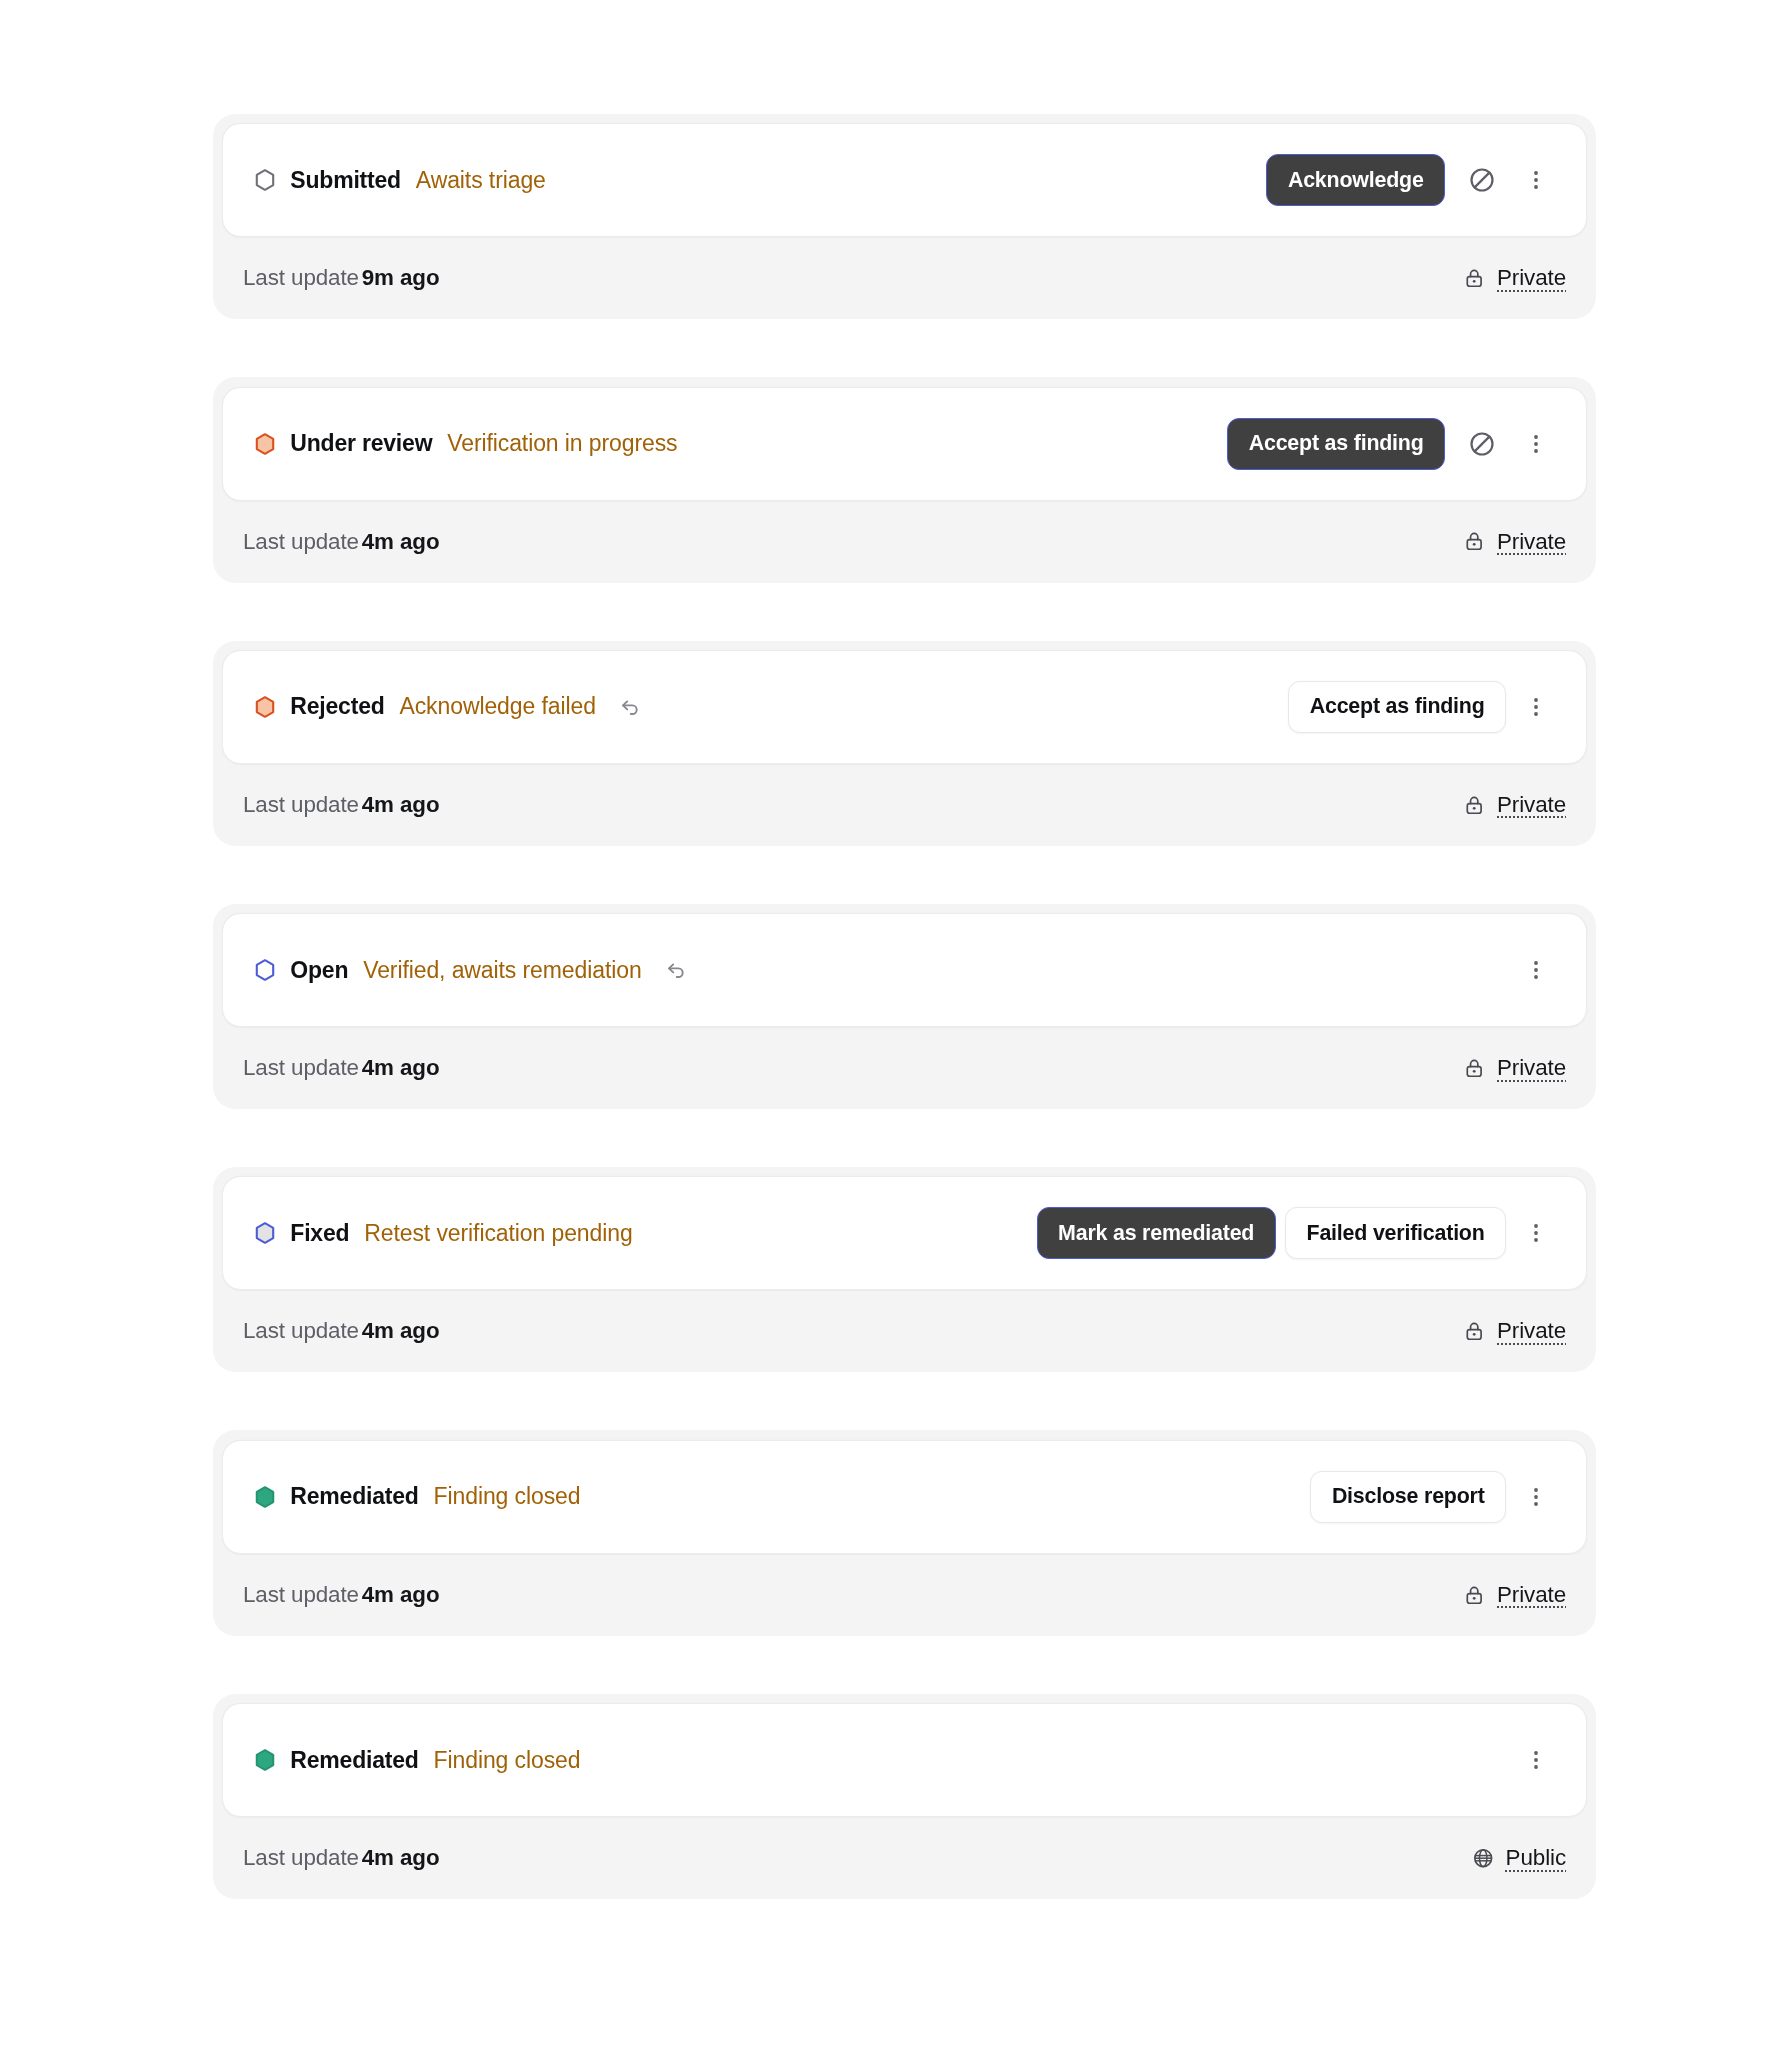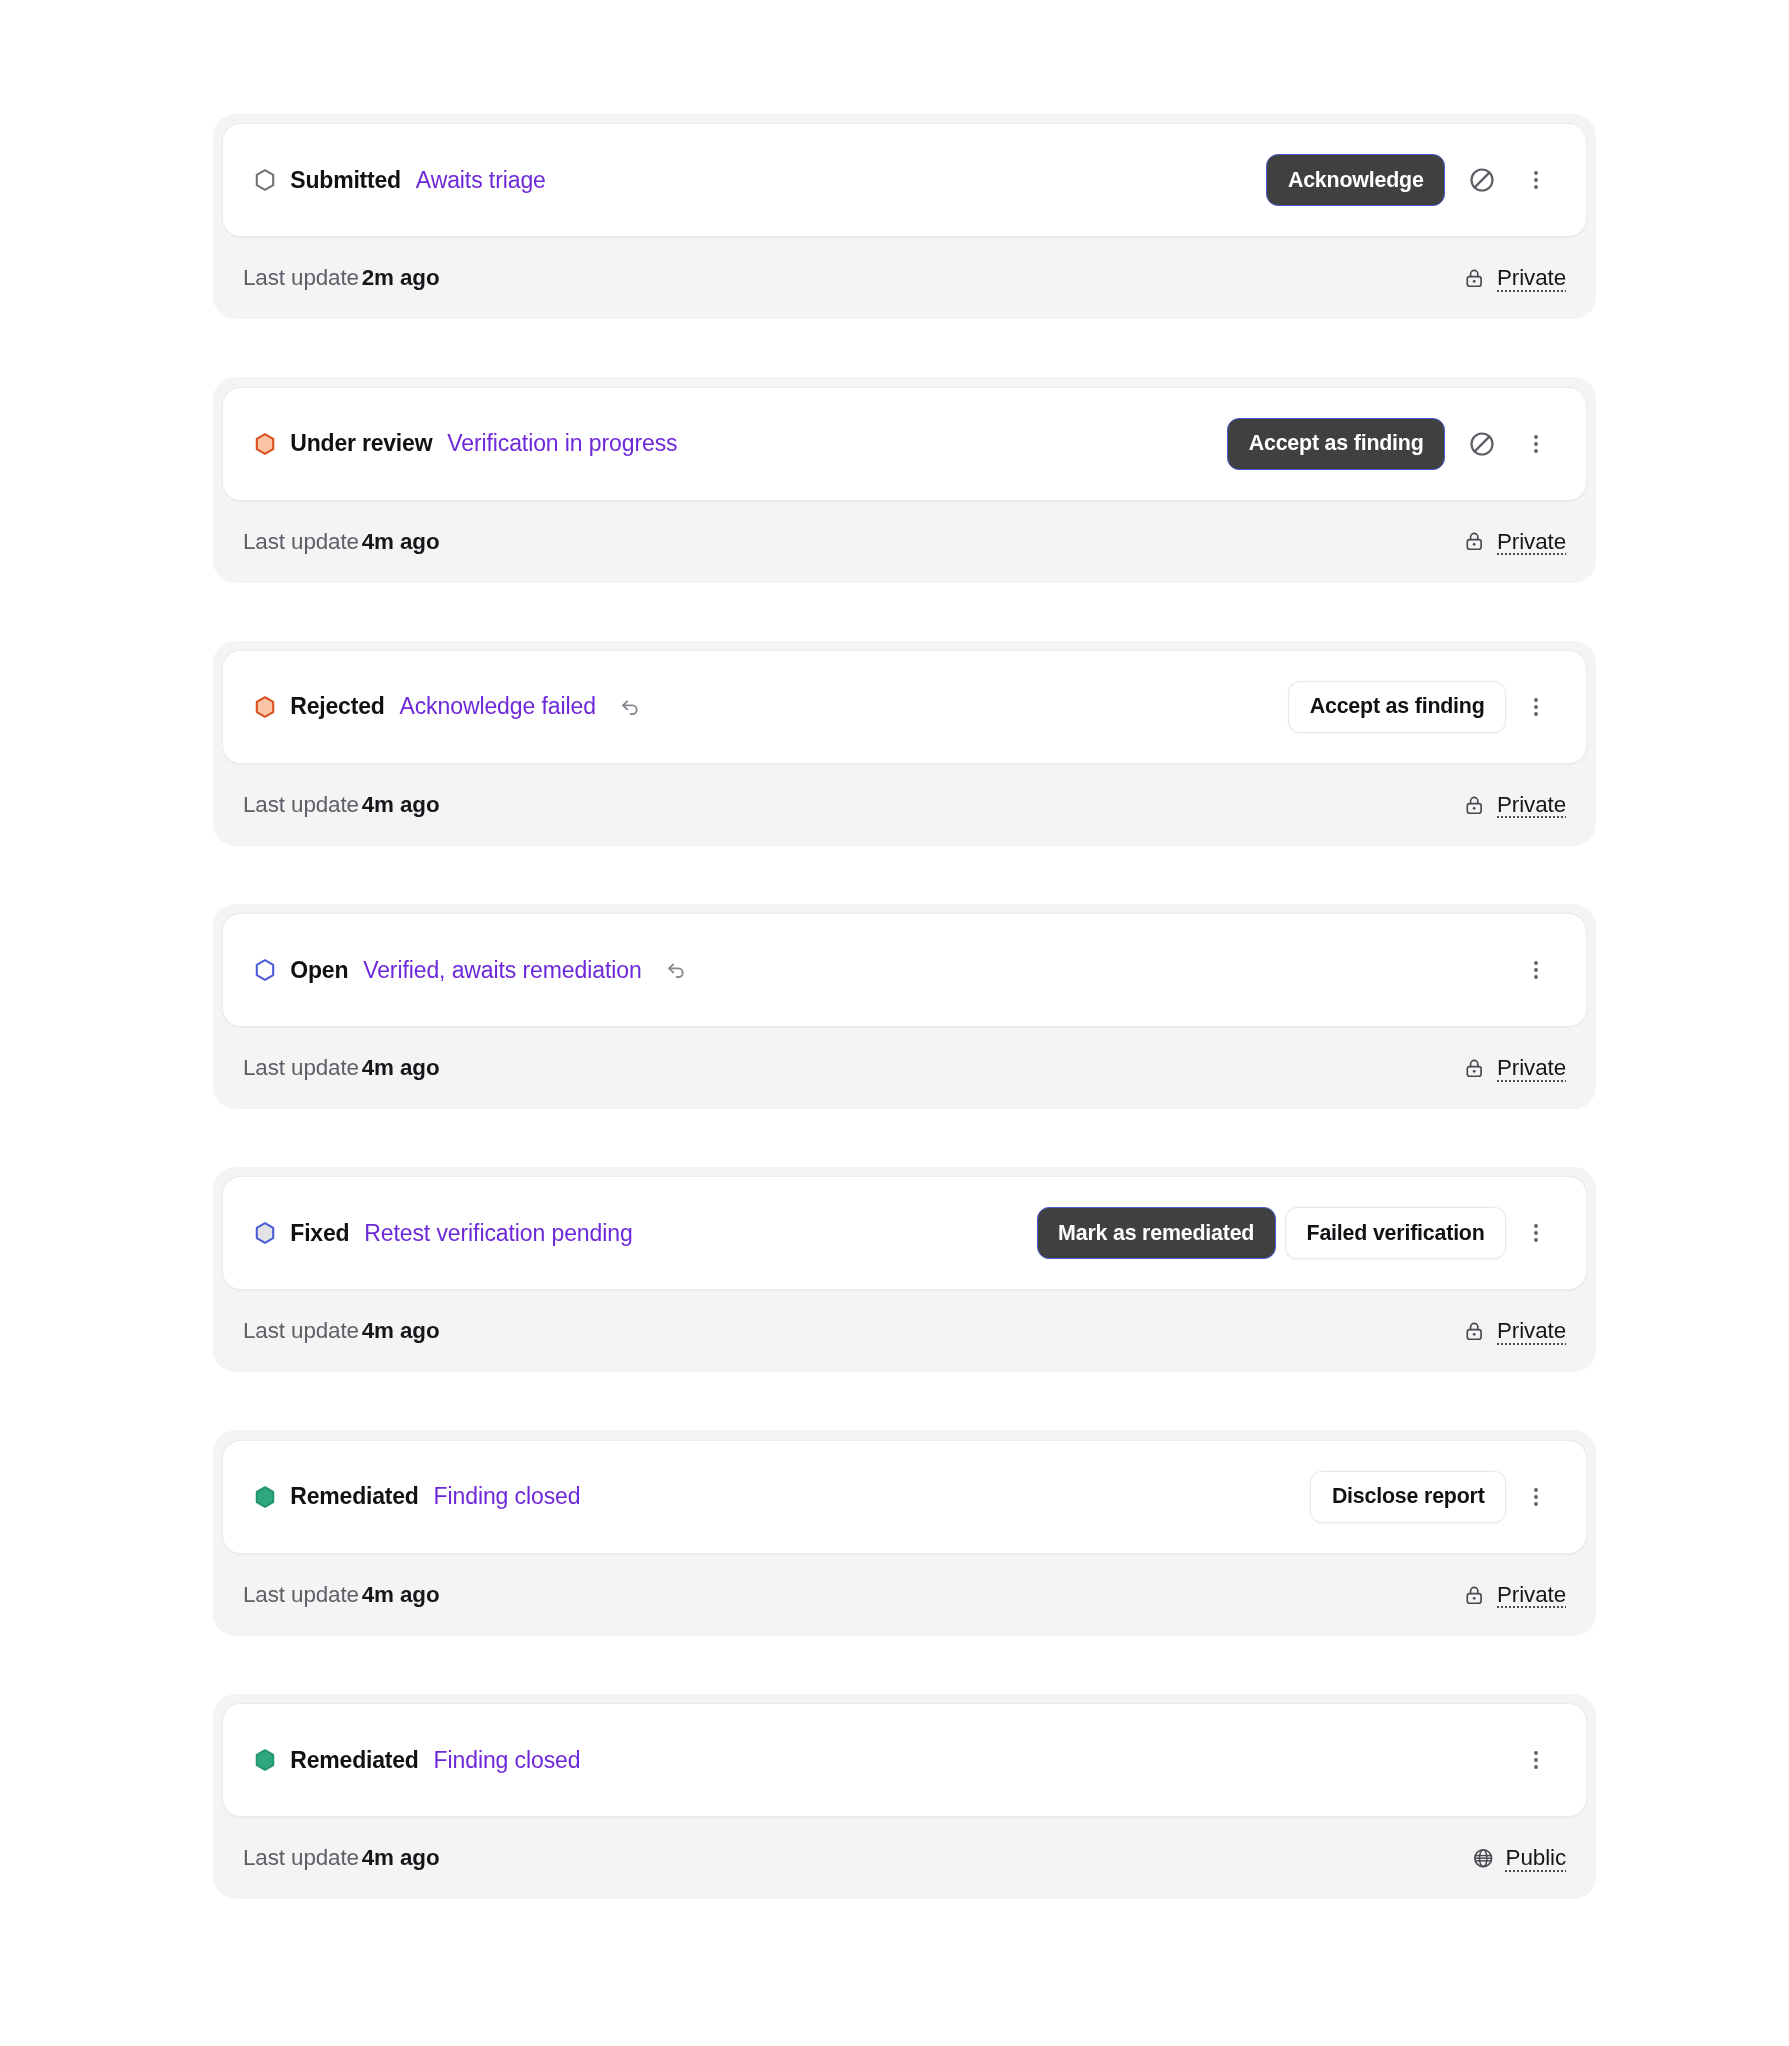--- a/index.html
+++ b/index.html
@@ -67,21 +67,21 @@
   .status-label {
     font-size: 23px;
     font-weight: 700;
     color: #101114;
     letter-spacing: -0.2px;
     white-space: nowrap;
   }
   .status-desc {
     font-size: 23px;
     font-weight: 400;
-    color: #6d28d9;
+    color: #a16207;
     letter-spacing: -0.1px;
     white-space: nowrap;
     margin-left: 1.9px;
   }
 
   .undo-icon {
     flex: 0 0 auto;
     width: 24px;
     height: 24px;
     margin-left: 9.3px;
@@ -204,21 +204,21 @@
             <span class="icon-btn kebab">
               <svg width="24" height="24" viewBox="0 0 24 24" xmlns="http://www.w3.org/2000/svg">
                 <circle cx="12" cy="5" r="1.9" fill="#5d5e66"></circle>
                 <circle cx="12" cy="12" r="1.9" fill="#5d5e66"></circle>
                 <circle cx="12" cy="19" r="1.9" fill="#5d5e66"></circle>
               </svg>
             </span>
           </div>
         </div>
         <div class="card-foot">
-          <div class="foot-left"><span>Last update</span><span class="ago">2m ago</span></div>
+          <div class="foot-left"><span>Last update</span><span class="ago">9m ago</span></div>
           <span class="visibility">
             <span style="display: flex;">
               <svg class="vis-icon" viewBox="0 0 24 24" fill="none" xmlns="http://www.w3.org/2000/svg">
                 <rect x="4.6" y="10.3" width="14.8" height="10.3" rx="2.4" stroke="#4a4b52" stroke-width="1.8"></rect>
                 <path d="M8.1 10.3V7.6a3.9 3.9 0 0 1 7.8 0v2.7" stroke="#4a4b52" stroke-width="1.8" stroke-linecap="round"></path>
                 <circle cx="12" cy="15.4" r="1.5" fill="#4a4b52"></circle>
               </svg>
             </span>
             <span class="vis-label">Private</span>
           </span>

